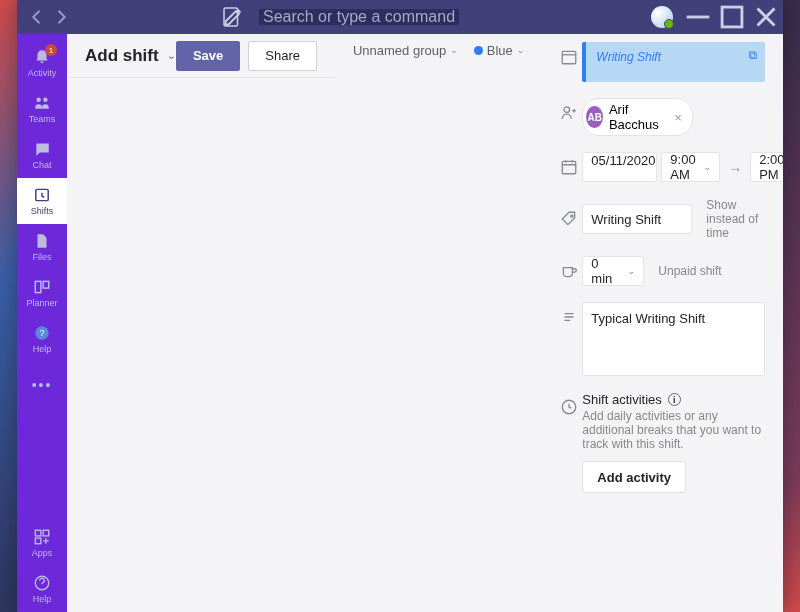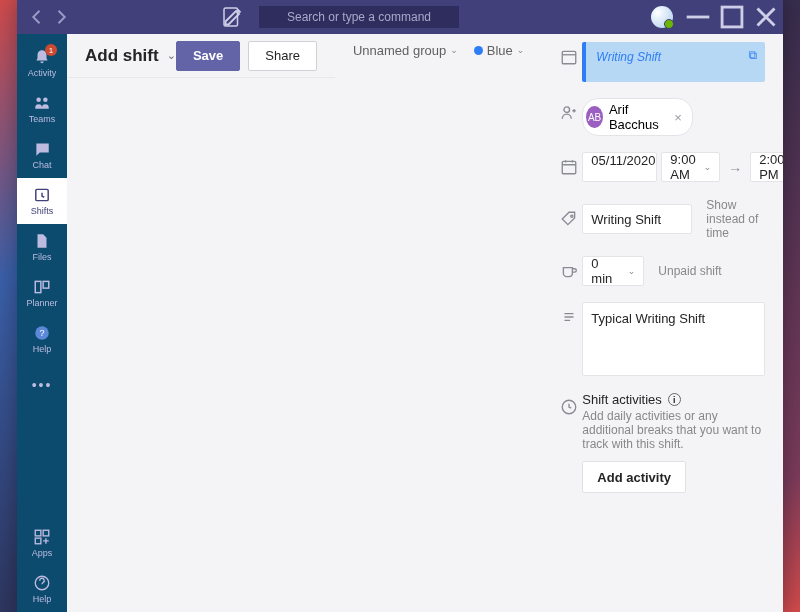--- a/index.html
+++ b/index.html
@@ -2,27 +2,27 @@
 <html><head>
 <meta charset="utf-8">
 <style>
 *{box-sizing:border-box;margin:0;padding:0;font-family:"Segoe UI",Arial,sans-serif}
 body{width:800px;height:612px;overflow:hidden;background:linear-gradient(135deg,#d14a4a 0%,#3a5fa8 20%,#2a2a4a 50%,#7a3a5a 90%,#d14a4a 100%)}
 .window{position:absolute;top:0;left:17px;width:766px;height:612px;background:#fff;display:flex;flex-direction:column;box-shadow:0 0 20px rgba(0,0,0,.3)}
 .titlebar{height:34px;background:#41407a;display:flex;align-items:center;color:#cfcee8;font-size:12px}
 .navbtns{display:flex;gap:4px;padding:0 10px}
 .navbtn{width:20px;height:20px;display:flex;align-items:center;justify-content:center;color:#9d9bc7}
 .compose{margin-left:140px;width:24px;height:24px;display:flex;align-items:center;justify-content:center;color:#cfcee8}
-.search{margin-left:14px;width:200px;height:22px;background:#2e2d5e;border-radius:0;display:flex;align-items:center;justify-content:center;color:#a9a8c9;font-size:12px}
+.search{margin-left:14px;width:200px;height:16px;background:#2e2d5e;border-radius:0;display:flex;align-items:center;justify-content:center;color:#a9a8c9;font-size:16px}
 .titlespace{flex:1}
 .avatar-tb{width:22px;height:22px;border-radius:50%;background:radial-gradient(circle at 30% 30%,#fff,#aaccee);margin-right:8px;position:relative}
 .avatar-tb::after{content:'';position:absolute;bottom:-1px;right:-1px;width:8px;height:8px;background:#6bb700;border-radius:50%;border:1.5px solid #41407a}
 .winctrl{width:34px;height:34px;display:flex;align-items:center;justify-content:center;color:#cfcee8}
 .body{flex:1;display:flex;overflow:hidden}
-.rail{width:50px;background:#0c4a6e;display:flex;flex-direction:column;align-items:center;padding-top:6px;color:#bdbce0}
+.rail{width:50px;background:#6d28d9;display:flex;flex-direction:column;align-items:center;padding-top:6px;color:#bdbce0}
 .rail-item{width:50px;height:46px;display:flex;flex-direction:column;align-items:center;justify-content:center;font-size:9px;gap:2px;position:relative;cursor:pointer}
 .rail-item.active{background:#fff;color:#41407a}
 .rail-item.active::before{content:'';position:absolute;left:0;top:0;bottom:0;width:3px;background:#fff}
 .rail-item.badge::after{content:'1';position:absolute;top:4px;right:10px;background:#cc4a31;color:#fff;font-size:8px;width:12px;height:12px;border-radius:50%;display:flex;align-items:center;justify-content:center}
 .rail-icon{width:18px;height:18px;display:flex;align-items:center;justify-content:center}
 .rail-spacer{flex:1}
 .main{flex:1;background:#f4f4f6;display:flex;flex-direction:row;overflow:hidden}
 .header{height:44px;display:flex;align-items:center;padding:0 18px;border-bottom:1px solid #e8e8ea}
 .header-title{font-size:17px;font-weight:700;color:#252424}
 .chev{margin-left:8px;color:#6e6d7a;font-size:11px}
@@ -33,21 +33,21 @@
 .sub-item{display:flex;align-items:center;gap:4px;cursor:pointer}
 .bluedot{width:9px;height:9px;background:#2d7df6;border-radius:50%}
 .form{flex:1;padding:8px 18px 14px 18px;overflow-y:auto}
 .row{display:flex;align-items:flex-start;gap:4px;margin-bottom:16px}
 .row-icon{width:18px;height:18px;color:#8a8a95;flex-shrink:0;margin-top:6px;display:flex;align-items:center;justify-content:center}
 .card{flex:1;max-width:530px;background:#b7d8f4;border-left:4px solid #2d7df6;padding:8px 10px;min-height:40px;position:relative;border-radius:2px}
 .card-text{font-style:italic;font-size:12px;color:#2d7df6}
 .card-copy{position:absolute;top:6px;right:8px;color:#2d7df6;font-size:12px}
 .people{display:flex;align-items:center;gap:12px}
 .pill{display:flex;align-items:center;background:#fff;border:1px solid #e4e4e8;border-radius:16px;padding:3px 6px 3px 3px;gap:6px;font-size:13px}
-.pill-avatar{width:22px;height:22px;border-radius:50%;background:#9a5fc0;color:#fff;font-size:10px;font-weight:400;display:flex;align-items:center;justify-content:center}
+.pill-avatar{width:22px;height:22px;border-radius:50%;background:#9a5fc0;color:#fff;font-size:10px;font-weight:700;display:flex;align-items:center;justify-content:center}
 .pill-x{color:#9a9aa5;font-size:13px;padding:0 4px;cursor:pointer}
 .radio-dot{width:11px;height:11px;border-radius:50%;background:#2b2b2b;margin-left:130px}
 .open-label{font-size:13px;color:#616161;margin-left:8px}
 .input{height:30px;border:1px solid #e4e4e8;background:#fff;padding:0 8px;font-size:13px;color:#252424;border-radius:2px}
 .input.select{display:flex;align-items:center;gap:8px;justify-content:space-between}
 .caret{color:#8a8a95;font-size:9px}
 .arrow-between{color:#8a8a95;font-size:14px;padding:0 4px}
 .dur{font-size:13px;color:#888;margin-left:6px}
 .hint{font-size:12px;color:#888;margin-left:10px}
 .notes{width:530px;height:74px;border:1px solid #e4e4e8;background:#fff;padding:8px;font-size:13px;color:#252424;resize:none;border-radius:2px;font-family:inherit}

